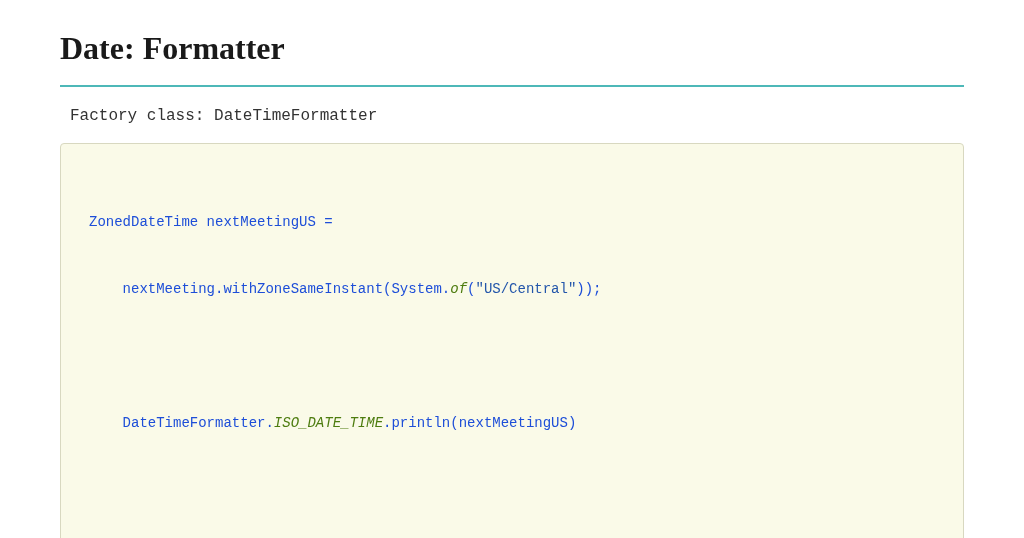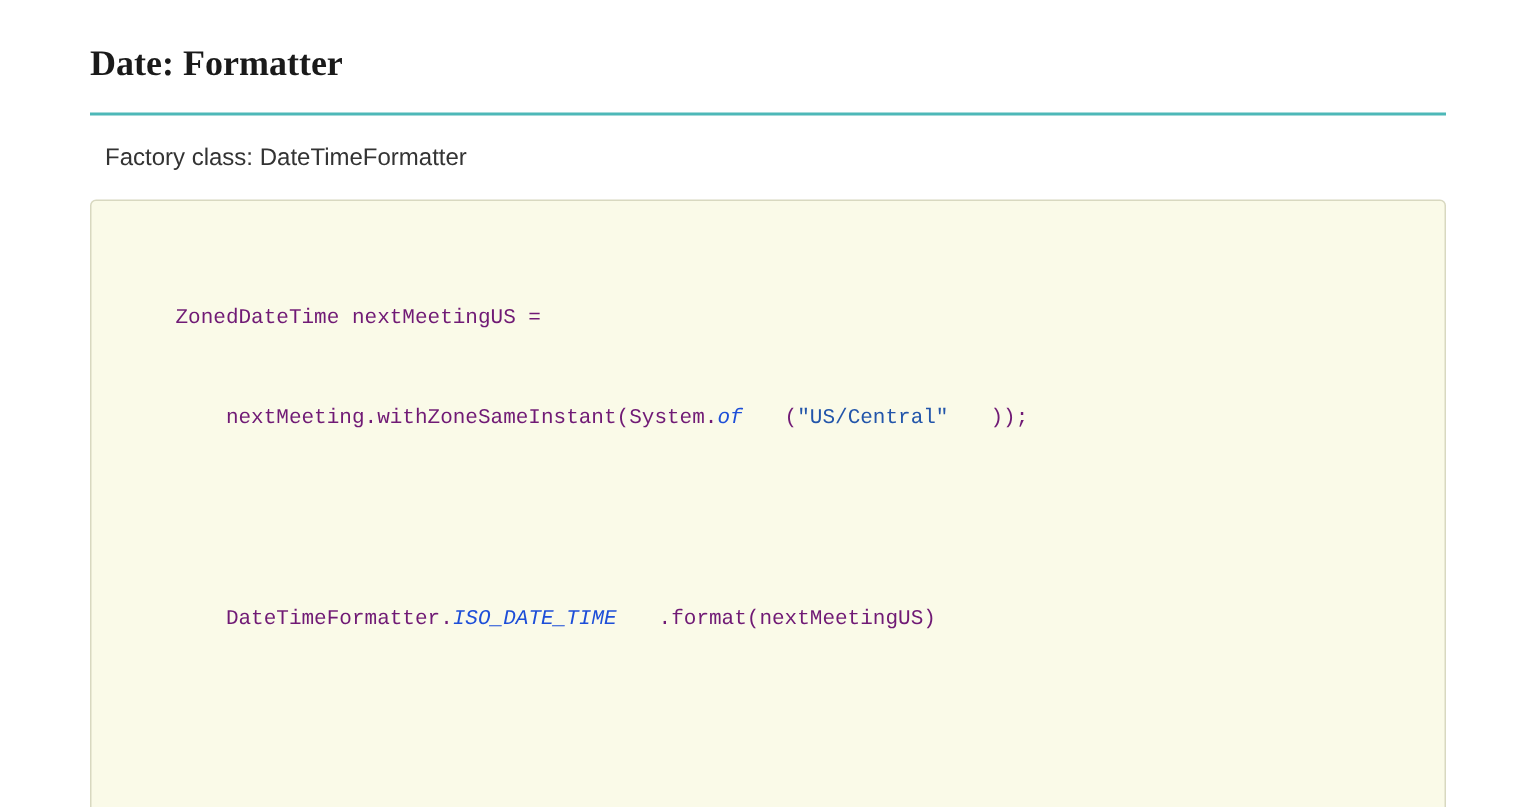--- a/index.html
+++ b/index.html
@@ -10,60 +10,59 @@
 
     body {
       background-color: #ffffff;
       font-family: Georgia, 'Times New Roman', serif;
       width: 1024px;
       min-height: 538px;
       padding: 30px 60px 40px 60px;
     }
 
     .page-title {
-      font-size: 24px;
+      font-size: 32px;
       font-weight: bold;
       color: #1a1a1a;
       margin-bottom: 18px;
       font-family: Georgia, serif;
     }
 
     .divider {
       border: none;
       border-top: 2px solid #4db8b8;
       margin-bottom: 20px;
     }
 
     .factory-label {
       font-size: 16px;
       color: #333;
       margin-bottom: 18px;
-      font-family: Liberation Sans, sans-serif;
+      font-family: Liberation Mono, monospace;
       padding-left: 10px;
     }
 
     .code-block {
       background-color: #fafae8;
       border: 1px solid #d8d8c0;
       border-radius: 4px;
       padding: 22px 28px;
       font-family: 'Courier New', Courier, monospace;
       font-size: 14px;
       line-height: 1.6;
       color: #1a1a1a;
       white-space: pre;
     }
 
     .code-normal {
-      color: #701a75;
-      margin-left: 28px;
+      color: #1d4ed8;
     }
 
     .code-italic-blue {
-      color: #1d4ed8;
+      color: #4d7c0f;
       font-style: italic;
     }
 
     .code-string {
       color: #2255aa;
     }
 
     .code-line {
       display: block;
     }
@@ -79,21 +78,21 @@
 <h1 class="page-title">Date: Formatter</h1>
 
 <hr class="divider">
 
 <p class="factory-label">Factory class: DateTimeFormatter</p>
 
 <div class="code-block">
   <span class="code-line"><span class="code-normal">ZonedDateTime nextMeetingUS =</span></span>
   <span class="code-line"><span class="code-normal">    nextMeeting.withZoneSameInstant(System.</span><span class="code-italic-blue">of</span><span class="code-normal">(</span><span class="code-string">"US/Central"</span><span class="code-normal">));</span></span>
   <span class="code-empty"></span>
-  <span class="code-line"><span class="code-normal">    DateTimeFormatter.</span><span class="code-italic-blue">ISO_DATE_TIME</span><span class="code-normal">.format(nextMeetingUS)</span></span>
+  <span class="code-line"><span class="code-normal">    DateTimeFormatter.</span><span class="code-italic-blue">ISO_DATE_TIME</span><span class="code-normal">.println(nextMeetingUS)</span></span>
   
   
   
   
   
   
   
 </div>
 
 </body></html>

